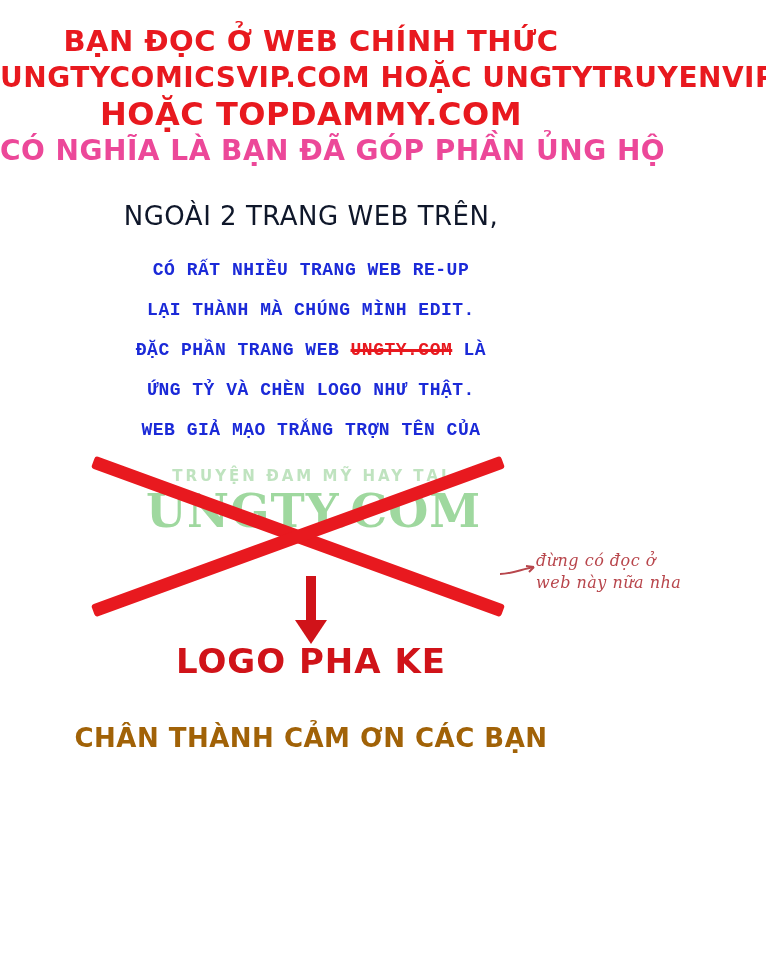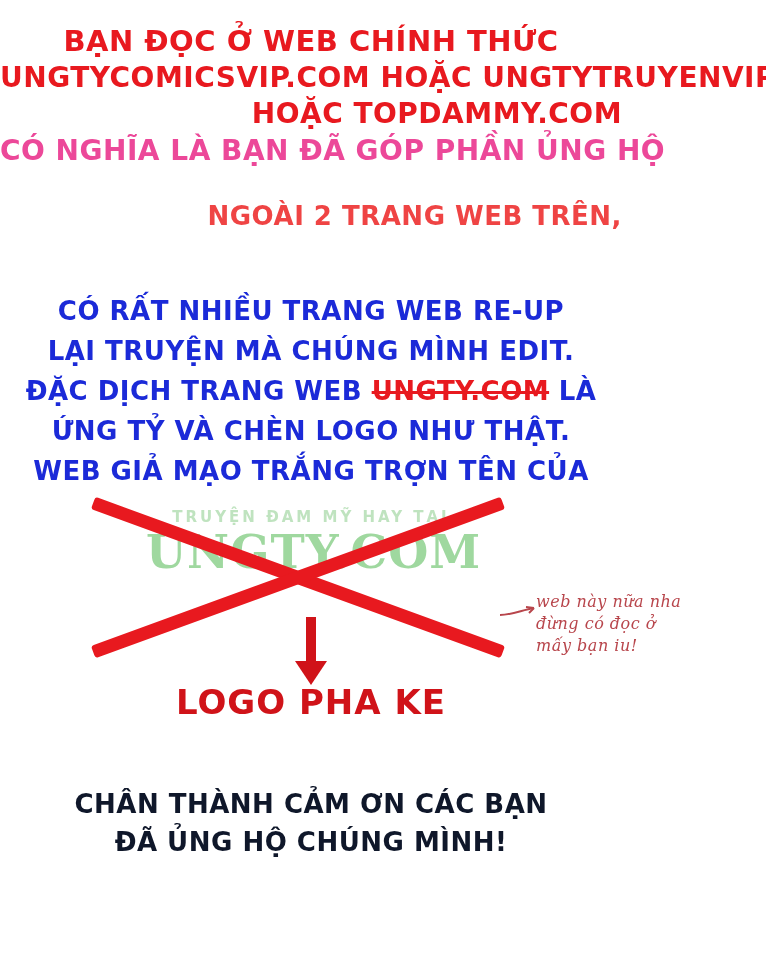--- a/index.html
+++ b/index.html
@@ -40,38 +40,38 @@
     color: #e8191f;
     font-weight: bold;
     font-family: "DejaVu Sans", sans-serif;
   }
   .hdr .blue {
     color: #ec4899;
     font-weight: bold;
   }
   .h1 { font-size: 29px; line-height: 38px; }
   .h2 { font-size: 28px; line-height: 36px; }
-  .h3 { font-size: 28px; line-height: 36px; text-align: right; }
+  .h3 { font-size: 32px; line-height: 36px; }
   .h4 { font-size: 28px; line-height: 38px; }
 
   
   .mid {
     margin-top: 28px;
-    color: #ef4444;
-    font-weight: bold;
+    color: #0f172a;
+    font-weight: normal;
     font-size: 26px;
     line-height: 36px;
-    text-align: right;
   }
   .para2 {
-    margin-top: 57px;
+    margin-top: 16px;
     color: #1b2ad8;
     font-weight: bold;
-    font-size: 26px;
+    font-size: 18px;
     line-height: 40px;
+    font-family: Liberation Mono, monospace;
   }
   .strike {
     color: #e8191f;
     text-decoration: line-through;
     text-decoration-color: #e8191f;
     text-decoration-thickness: 3px;
   }
 
   
   .logo-area {
@@ -155,22 +155,22 @@
     top: 183px;
     text-align: center;
     color: #d01319;
     font-size: 34px;
     font-weight: bold;
     letter-spacing: 1px;
   }
 
   
   .footer {
-    margin-top: 66px;
-    color: #0f172a;
+    margin-top: 41px;
+    color: #a16207;
     font-weight: bold;
     font-size: 26px;
     line-height: 38px;
   }
 </style>
 </head>
 <body>
 
 <div class="page">
 
@@ -180,23 +180,23 @@
     <span class="line h3 red">HOẶC TOPDAMMY.COM</span>
     <span class="line h4 blue">CÓ NGHĨA LÀ BẠN ĐÃ GÓP PHẦN ỦNG HỘ</span>
   </div>
 
   <div class="block mid">
     <span class="line">NGOÀI 2 TRANG WEB TRÊN,</span>
   </div>
 
   <div class="block para2">
     <span class="line">CÓ RẤT NHIỀU TRANG WEB RE-UP</span>
-    <span class="line">LẠI TRUYỆN MÀ CHÚNG MÌNH EDIT.</span>
+    <span class="line">LẠI THÀNH MÀ CHÚNG MÌNH EDIT.</span>
     <span class="line">
-      <span>ĐẶC DỊCH TRANG WEB </span><span class="strike">UNGTY.COM</span><span> LÀ</span>
+      <span>ĐẶC PHẦN TRANG WEB </span><span class="strike">UNGTY.COM</span><span> LÀ</span>
     </span>
     <span class="line">ỨNG TỶ VÀ CHÈN LOGO NHƯ THẬT.</span>
     <span class="line">WEB GIẢ MẠO TRẮNG TRỢN TÊN CỦA</span>
   </div>
 
   <div class="logo-area">
 
     <div class="fake-logo">
       <span class="small">TRUYỆN ĐAM MỸ HAY TẠI</span>
       <span class="big">UNGTY.COM</span>
@@ -206,31 +206,29 @@
       <div class="bar b1"></div>
       <div class="bar b2"></div>
     </div>
 
     <svg class="note-arrow" viewBox="0 0 38 14">
       <path d="M0 11 C12 11, 22 6, 34 4" stroke="#b8464c" stroke-width="2" fill="none"></path>
       <path d="M34 4 L26 3 M34 4 L29 9" stroke="#b8464c" stroke-width="2" fill="none"></path>
     </svg>
 
     <div class="note">
+      <span class="line">đừng có đọc ở</span>
       <span class="line">web này nữa nha</span>
-      <span class="line">đừng có đọc ở</span>
-      <span class="line">mấy bạn iu!</span>
     </div>
 
     <svg class="down-arrow" viewBox="0 0 36 70">
       <rect x="13" y="0" width="10" height="48" fill="#d01319"></rect>
       <path d="M2 44 L18 68 L34 44 Z" fill="#d01319"></path>
     </svg>
 
     <div class="logo-pha-ke">LOGO PHA KE</div>
   </div>
 
   <div class="block footer">
     <span class="line">CHÂN THÀNH CẢM ƠN CÁC BẠN</span>
-    <span class="line">ĐÃ ỦNG HỘ CHÚNG MÌNH!</span>
   </div>
 
 </div>
 
 </body></html>

